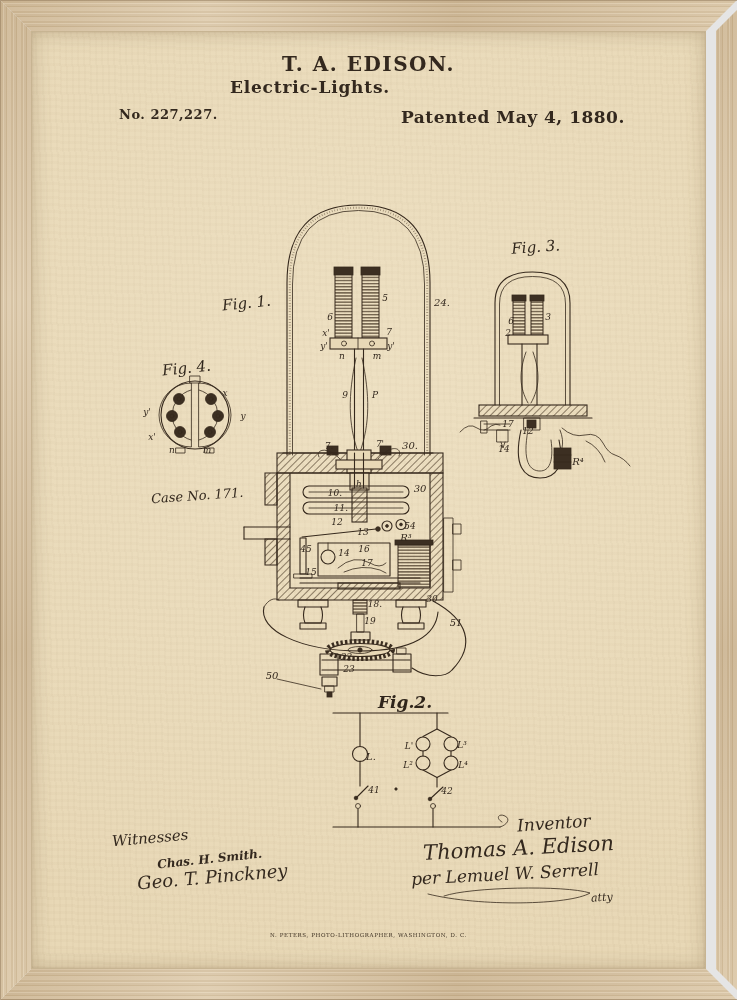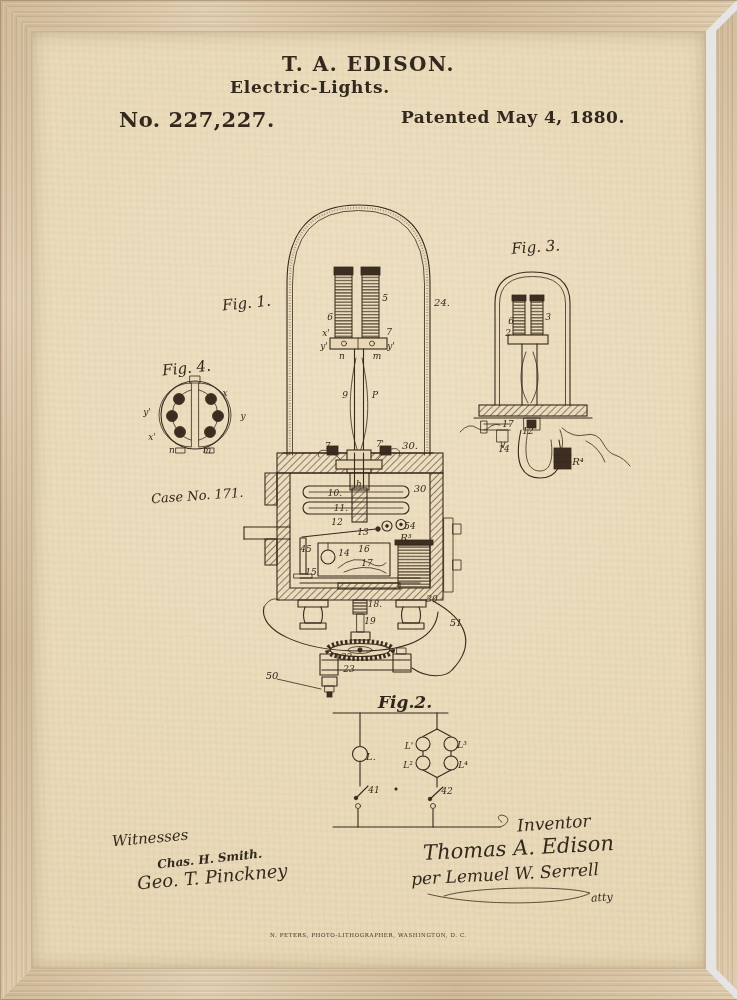--- a/index.html
+++ b/index.html
@@ -23,21 +23,21 @@
     background:
       radial-gradient(120% 90% at 50% 38%, rgba(255,249,232,.25), rgba(0,0,0,0) 72%),
       repeating-linear-gradient(2deg, rgba(140,110,70,.030) 0 3px, rgba(0,0,0,0) 3px 7px),
       repeating-linear-gradient(88deg, rgba(120,95,60,.030) 0 2px, rgba(0,0,0,0) 2px 6px),
       #e8d8b6;
     box-shadow:inset 0 0 0 1px #c7b492, inset 0 0 20px rgba(115,90,55,.32), inset 0 0 3px rgba(90,70,45,.35);}
   
   .t{position:absolute;color:#33281e;white-space:nowrap;}
   .hdr1{left:0;top:52px;width:737px;text-align:center;font-weight:bold;font-size:20px;letter-spacing:1.5px;}
   .hdr2{left:0;top:77px;width:620px;text-align:center;font-weight:bold;font-size:17px;letter-spacing:.8px;}
-  .pno{left:119px;top:107px;font-weight:bold;font-size:21px;letter-spacing:.5px;}
+  .pno{left:119px;top:107px;font-weight:bold;font-size:13px;letter-spacing:.5px;}
   .pdate{left:381px;top:107px;font-weight:bold;font-size:17px;letter-spacing:.5px;margin-left:20px;}
   .script{font-style:italic;}
   .case{left:151px;top:488px;font-size:13px;transform:rotate(-4deg);}
   .wit-h{left:112px;top:829px;font-size:15px;transform:rotate(-5deg);}
   .wit1{left:157px;top:852px;font-size:12px;font-weight:bold;transform:rotate(-6deg);}
   .wit2{left:137px;top:866px;font-size:18px;transform:rotate(-5deg);}
   .inv-h{left:517px;top:813px;font-size:17px;transform:rotate(-4deg);}
   .inv-n{left:423px;top:836px;font-size:21px;transform:rotate(-3deg);}
   .att{left:411px;top:864px;font-size:17px;transform:rotate(-3deg);}
   .atty{left:591px;top:891px;font-size:11px;transform:rotate(-4deg);}

